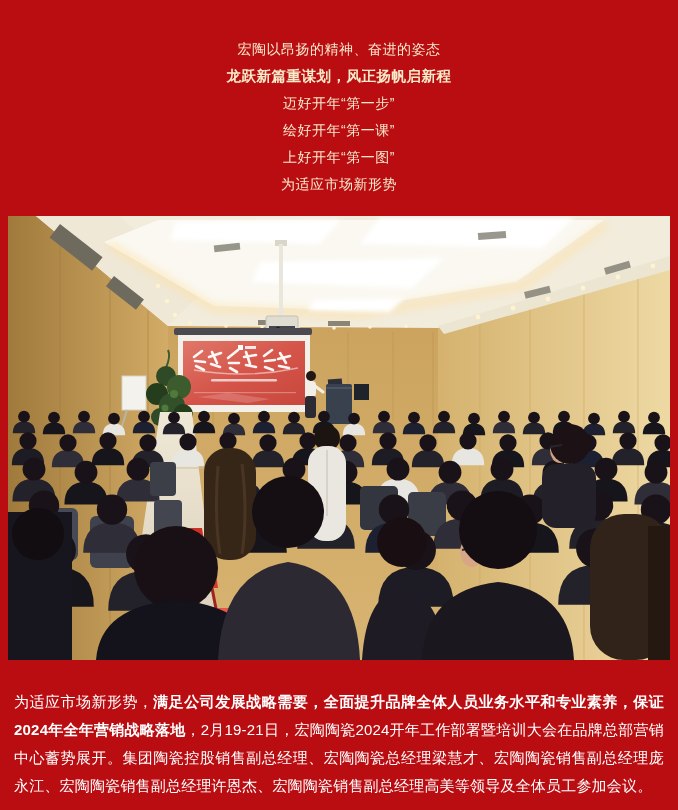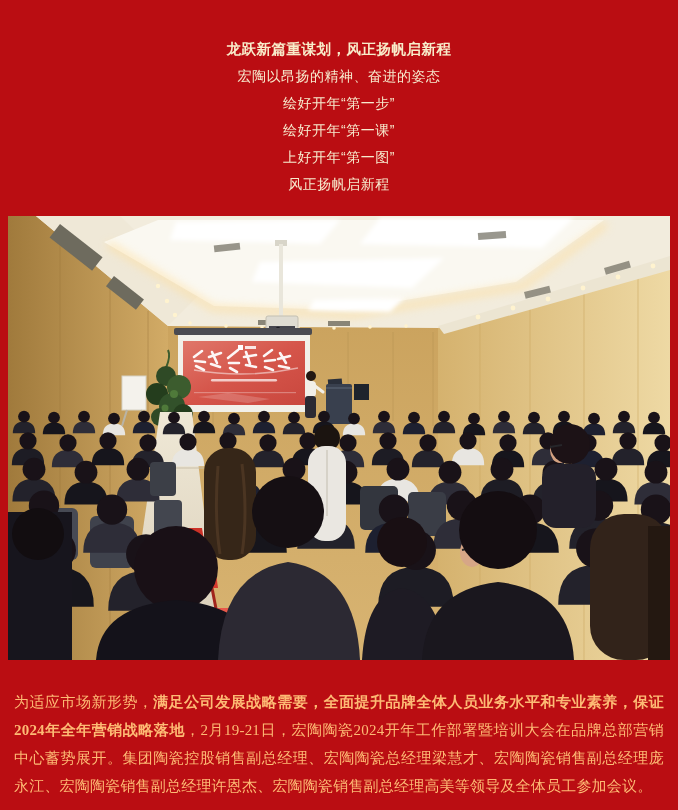--- a/index.html
+++ b/index.html
@@ -6,36 +6,36 @@
   body{width:678px;height:810px;background:#ba0d12;overflow:hidden;
        font-family:"Liberation Sans","DejaVu Sans",sans-serif;}
   .page{position:relative;width:678px;height:810px;background:#ba0d12;overflow:hidden;}
   .header{position:absolute;left:0;top:36px;width:100%;text-align:center;
           color:#f7ebce;font-size:14px;line-height:27px;letter-spacing:.5px;}
   .header .h-line{height:27px;}
   .header .h1{font-weight:bold;font-size:14.5px;color:#f8ecca;}
   .photo{position:absolute;left:8px;top:216px;width:662px;height:444px;overflow:hidden;}
   .photo svg{display:block;}
   .body-text{position:absolute;left:14px;right:14px;top:688px;
-             color:#fdba74;font-size:15px;line-height:28px;text-align:justify;
-             letter-spacing:.2px;font-family:Liberation Serif, serif;}
+             color:#ffffff;font-size:15px;line-height:28px;text-align:justify;
+             letter-spacing:.2px;}
   .body-text .bold{font-weight:bold;}
 </style>
 </head>
 <body>
 
 <div class="page">
 
   <div class="header">
+    <div class="h-line">宏陶以昂扬的精神、奋进的姿态</div>
     <div class="h-line h1">龙跃新篇重谋划，风正扬帆启新程</div>
-    <div class="h-line">宏陶以昂扬的精神、奋进的姿态</div>
-    <div class="h-line">绘好开年“第一步”</div>
+    <div class="h-line">迈好开年“第一步”</div>
     <div class="h-line">绘好开年“第一课”</div>
     <div class="h-line">上好开年“第一图”</div>
-    <div class="h-line">风正扬帆启新程</div>
+    <div class="h-line">为适应市场新形势</div>
   </div>
 
   <div class="photo">
     <svg width="662" height="444" viewBox="0 0 662 444">
       <defs>
         <linearGradient id="woodL" x1="0" y1="0" x2="1" y2="0">
           <stop offset="0" stop-color="#a07a3c"></stop>
             <stop offset="1" stop-color="#d2ab66"></stop>
         </linearGradient>
         <linearGradient id="woodR" x1="0" y1="0" x2="1" y2="0">

